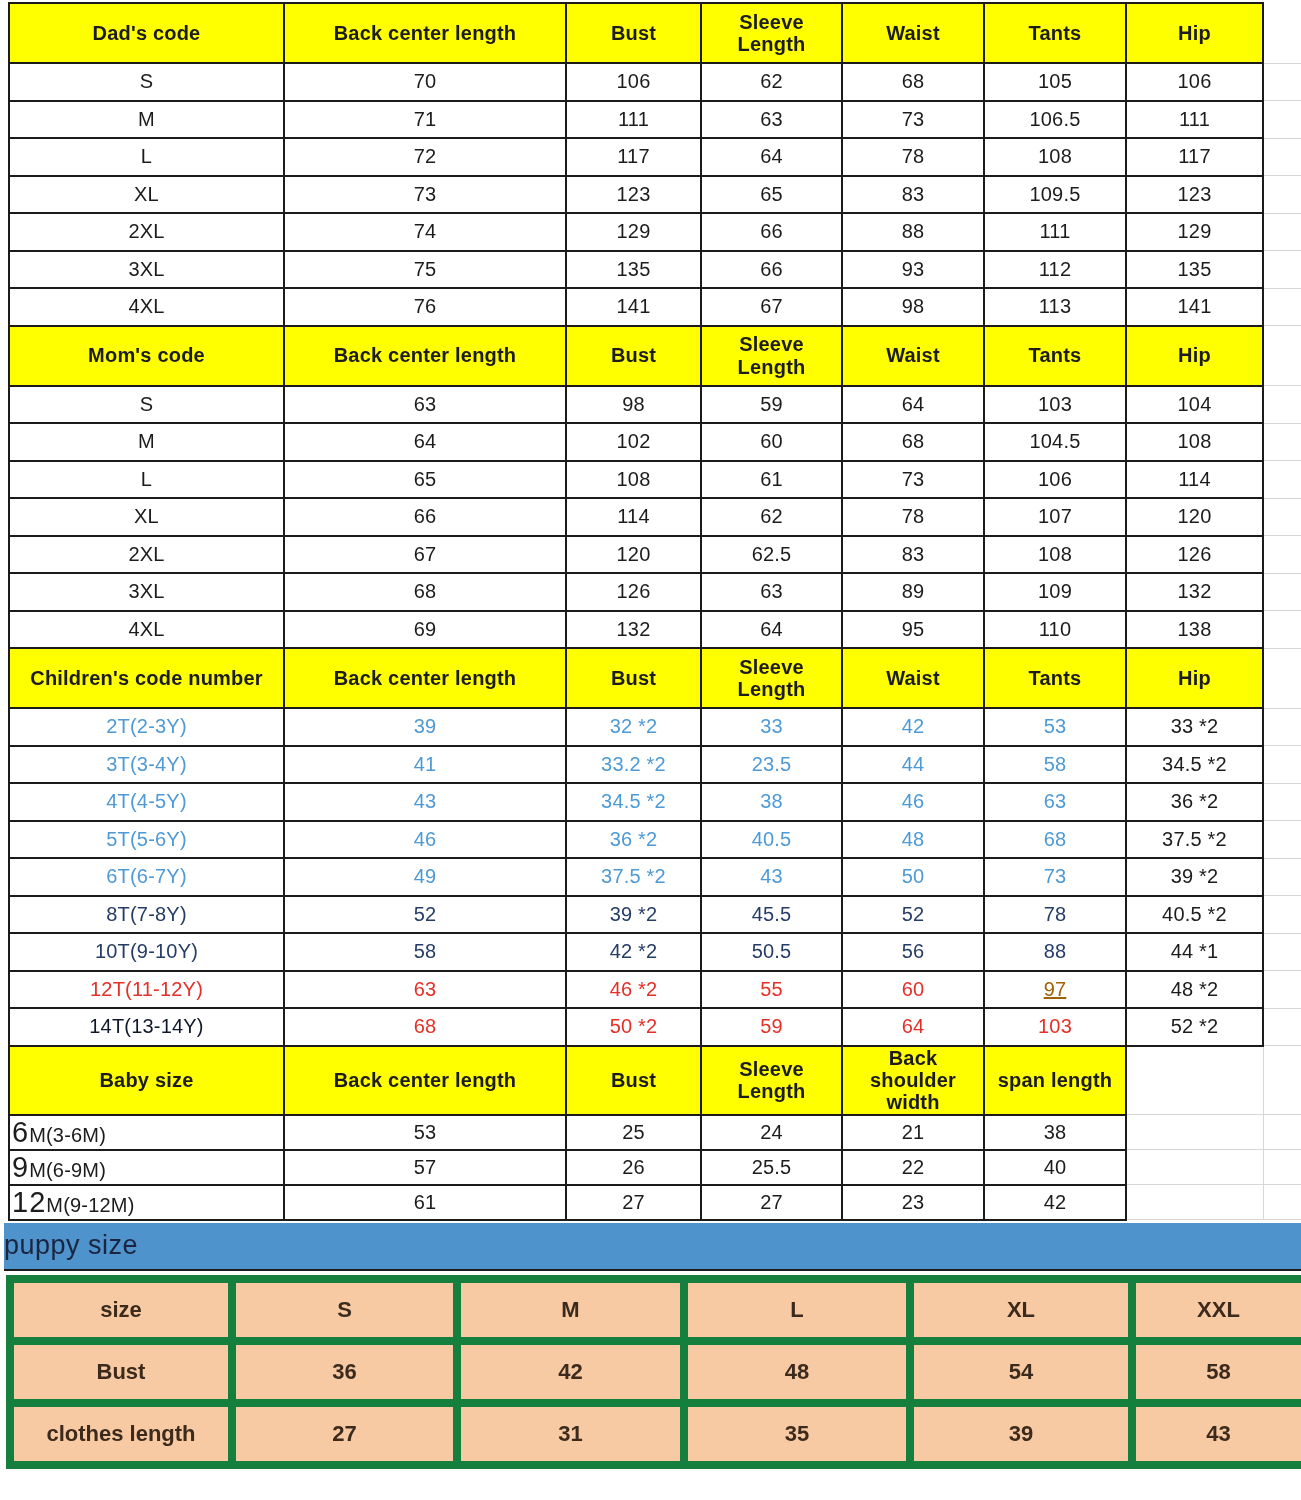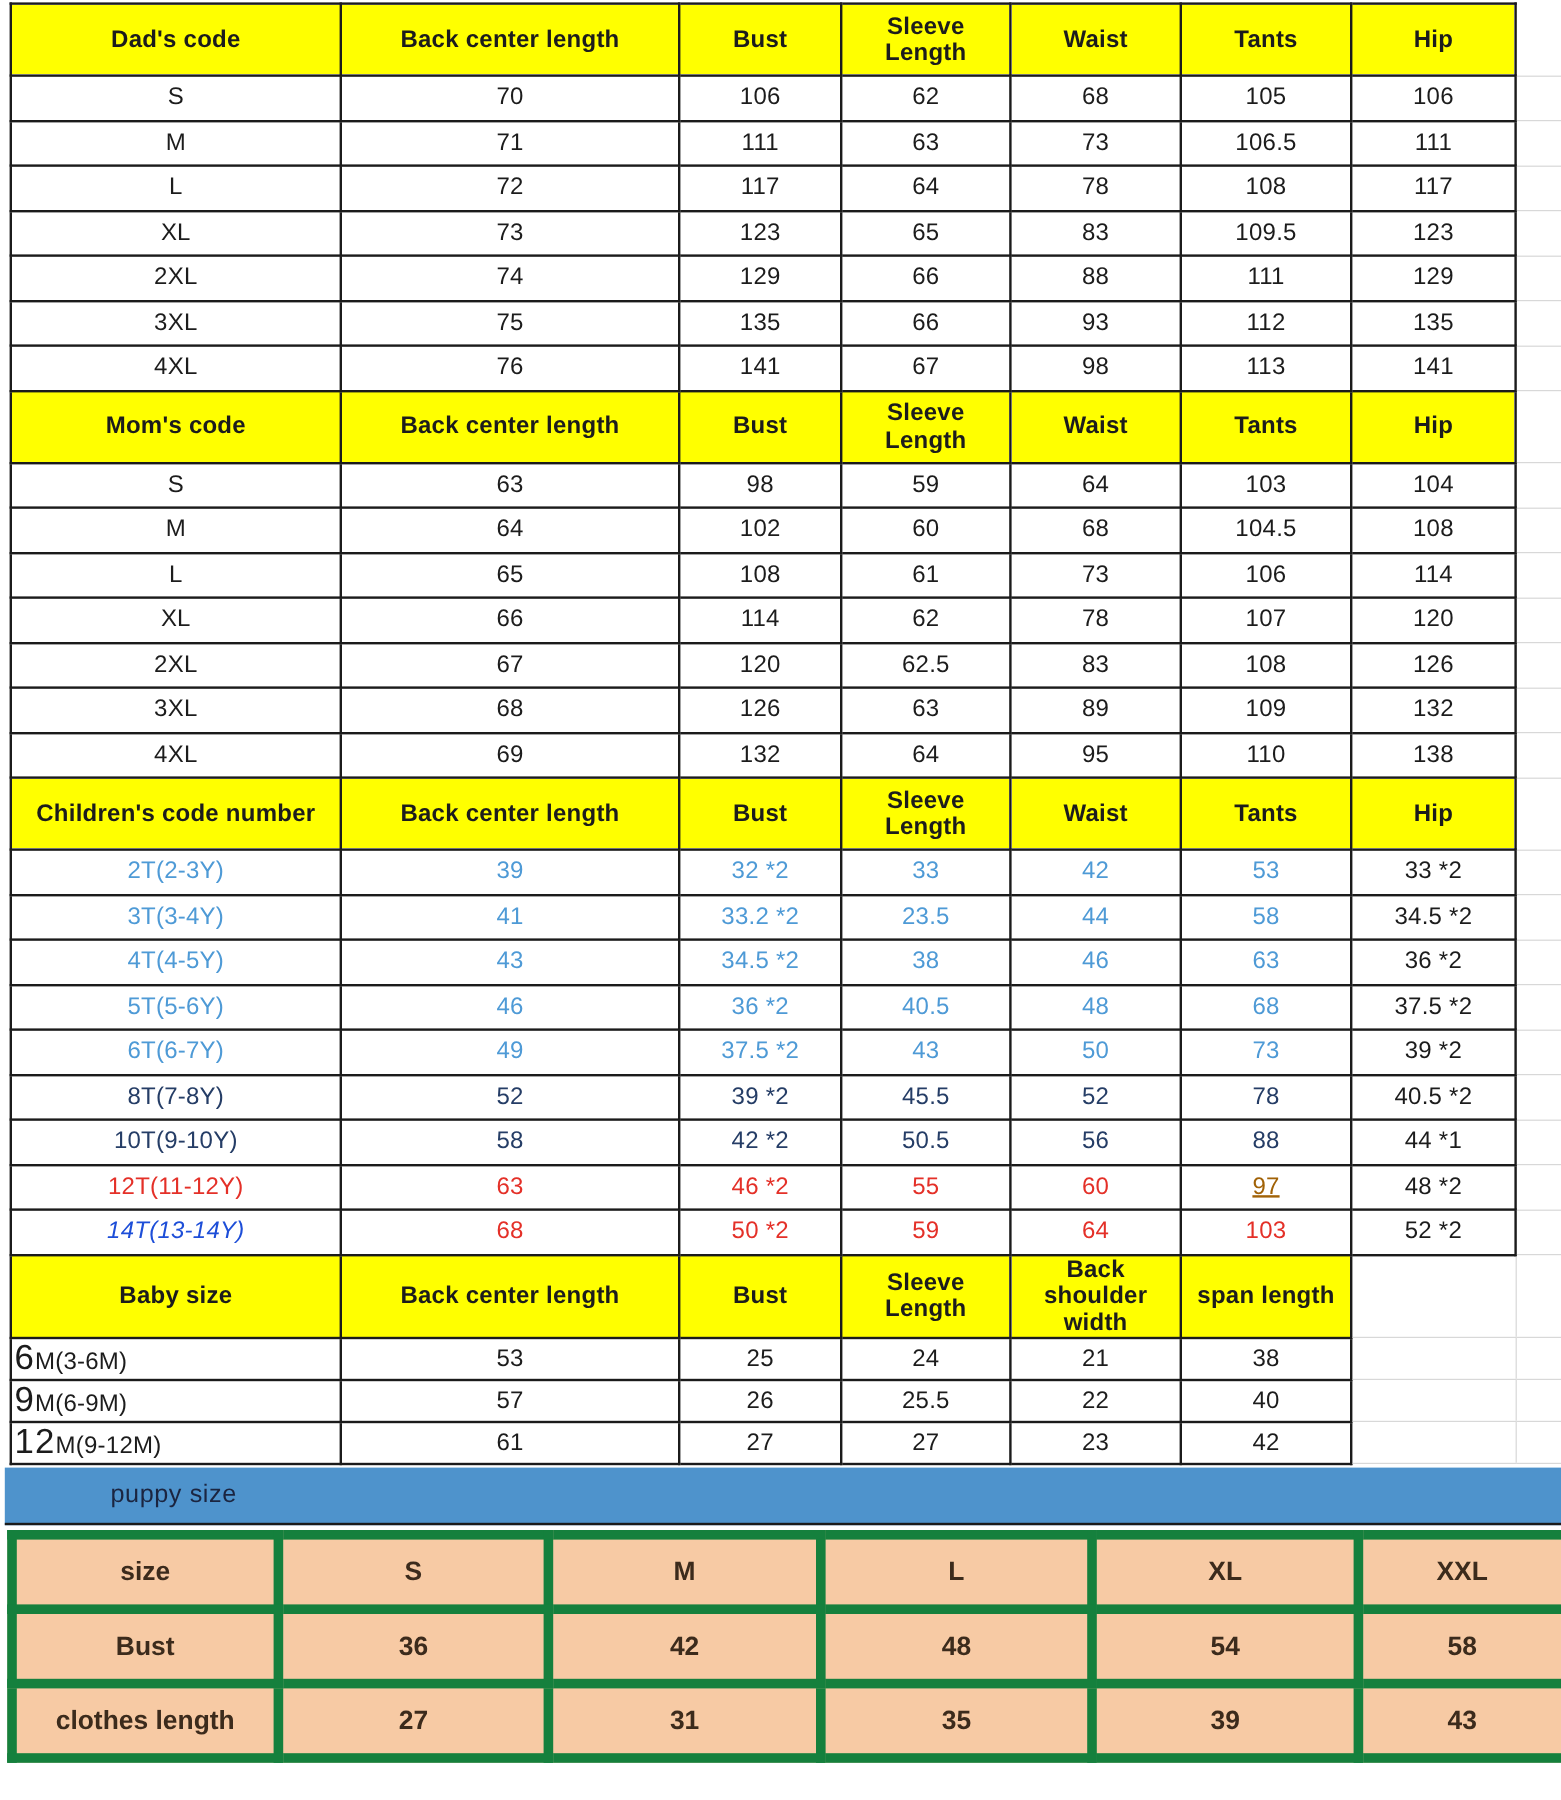--- a/index.html
+++ b/index.html
@@ -43,21 +43,21 @@
   .label-cell .big { font-size:29px; letter-spacing:1px; }
   .label-cell .rest { font-size:20px; }
 
   .banner {
     margin:2px 0 0 4px; width:1297px; height:48px;
     background:#4e93cc;
     border-bottom:2px solid #1b1b1b;
     display:flex; align-items:center;
   }
   .banner span {
-    font-size:21px; color:#1b2540; padding-left:88px; letter-spacing:0.5px;
+    font-size:27px; color:#1b2540; letter-spacing:0.5px;
   }
 
   #puppy-table { margin:4px 0 0 6px; width:1295px; background:#f7caa4; }
   #puppy-table td {
     border:8px solid #15803d;
     font-size:22px; font-weight:700; color:#3c2b1c;
     height:62px;
   }
 </style>
 </head>
@@ -324,21 +324,21 @@
           <td class="c" style="color: rgb(228, 48, 40);">12T(11-12Y)</td>
           <td class="c" style="color: rgb(228, 48, 40);">63</td>
           <td class="c" style="color: rgb(228, 48, 40);">46 *2</td>
           <td class="c" style="color: rgb(228, 48, 40);">55</td>
           <td class="c" style="color: rgb(228, 48, 40);">60</td>
           <td class="c" style="color: #a16207; text-decoration: underline;">97</td>
           <td class="c" style="color: rgb(28, 28, 28);">48 *2</td>
           <td class="strip"></td>
         </tr>
         <tr class="r-data">
-          <td class="c" style="color: #1d4ed8; font-style: italic;">14T(13-14Y)</td>
+          <td class="c" style="color: #0f172a;">14T(13-14Y)</td>
           <td class="c" style="color: rgb(228, 48, 40);">68</td>
           <td class="c" style="color: rgb(228, 48, 40);">50 *2</td>
           <td class="c" style="color: rgb(228, 48, 40);">59</td>
           <td class="c" style="color: rgb(228, 48, 40);">64</td>
           <td class="c" style="color: rgb(228, 48, 40);">103</td>
           <td class="c" style="color: rgb(28, 28, 28);">52 *2</td>
           <td class="strip"></td>
         </tr>
         <tr class="r-head">
           <td class="c hcell">Baby size</td>

